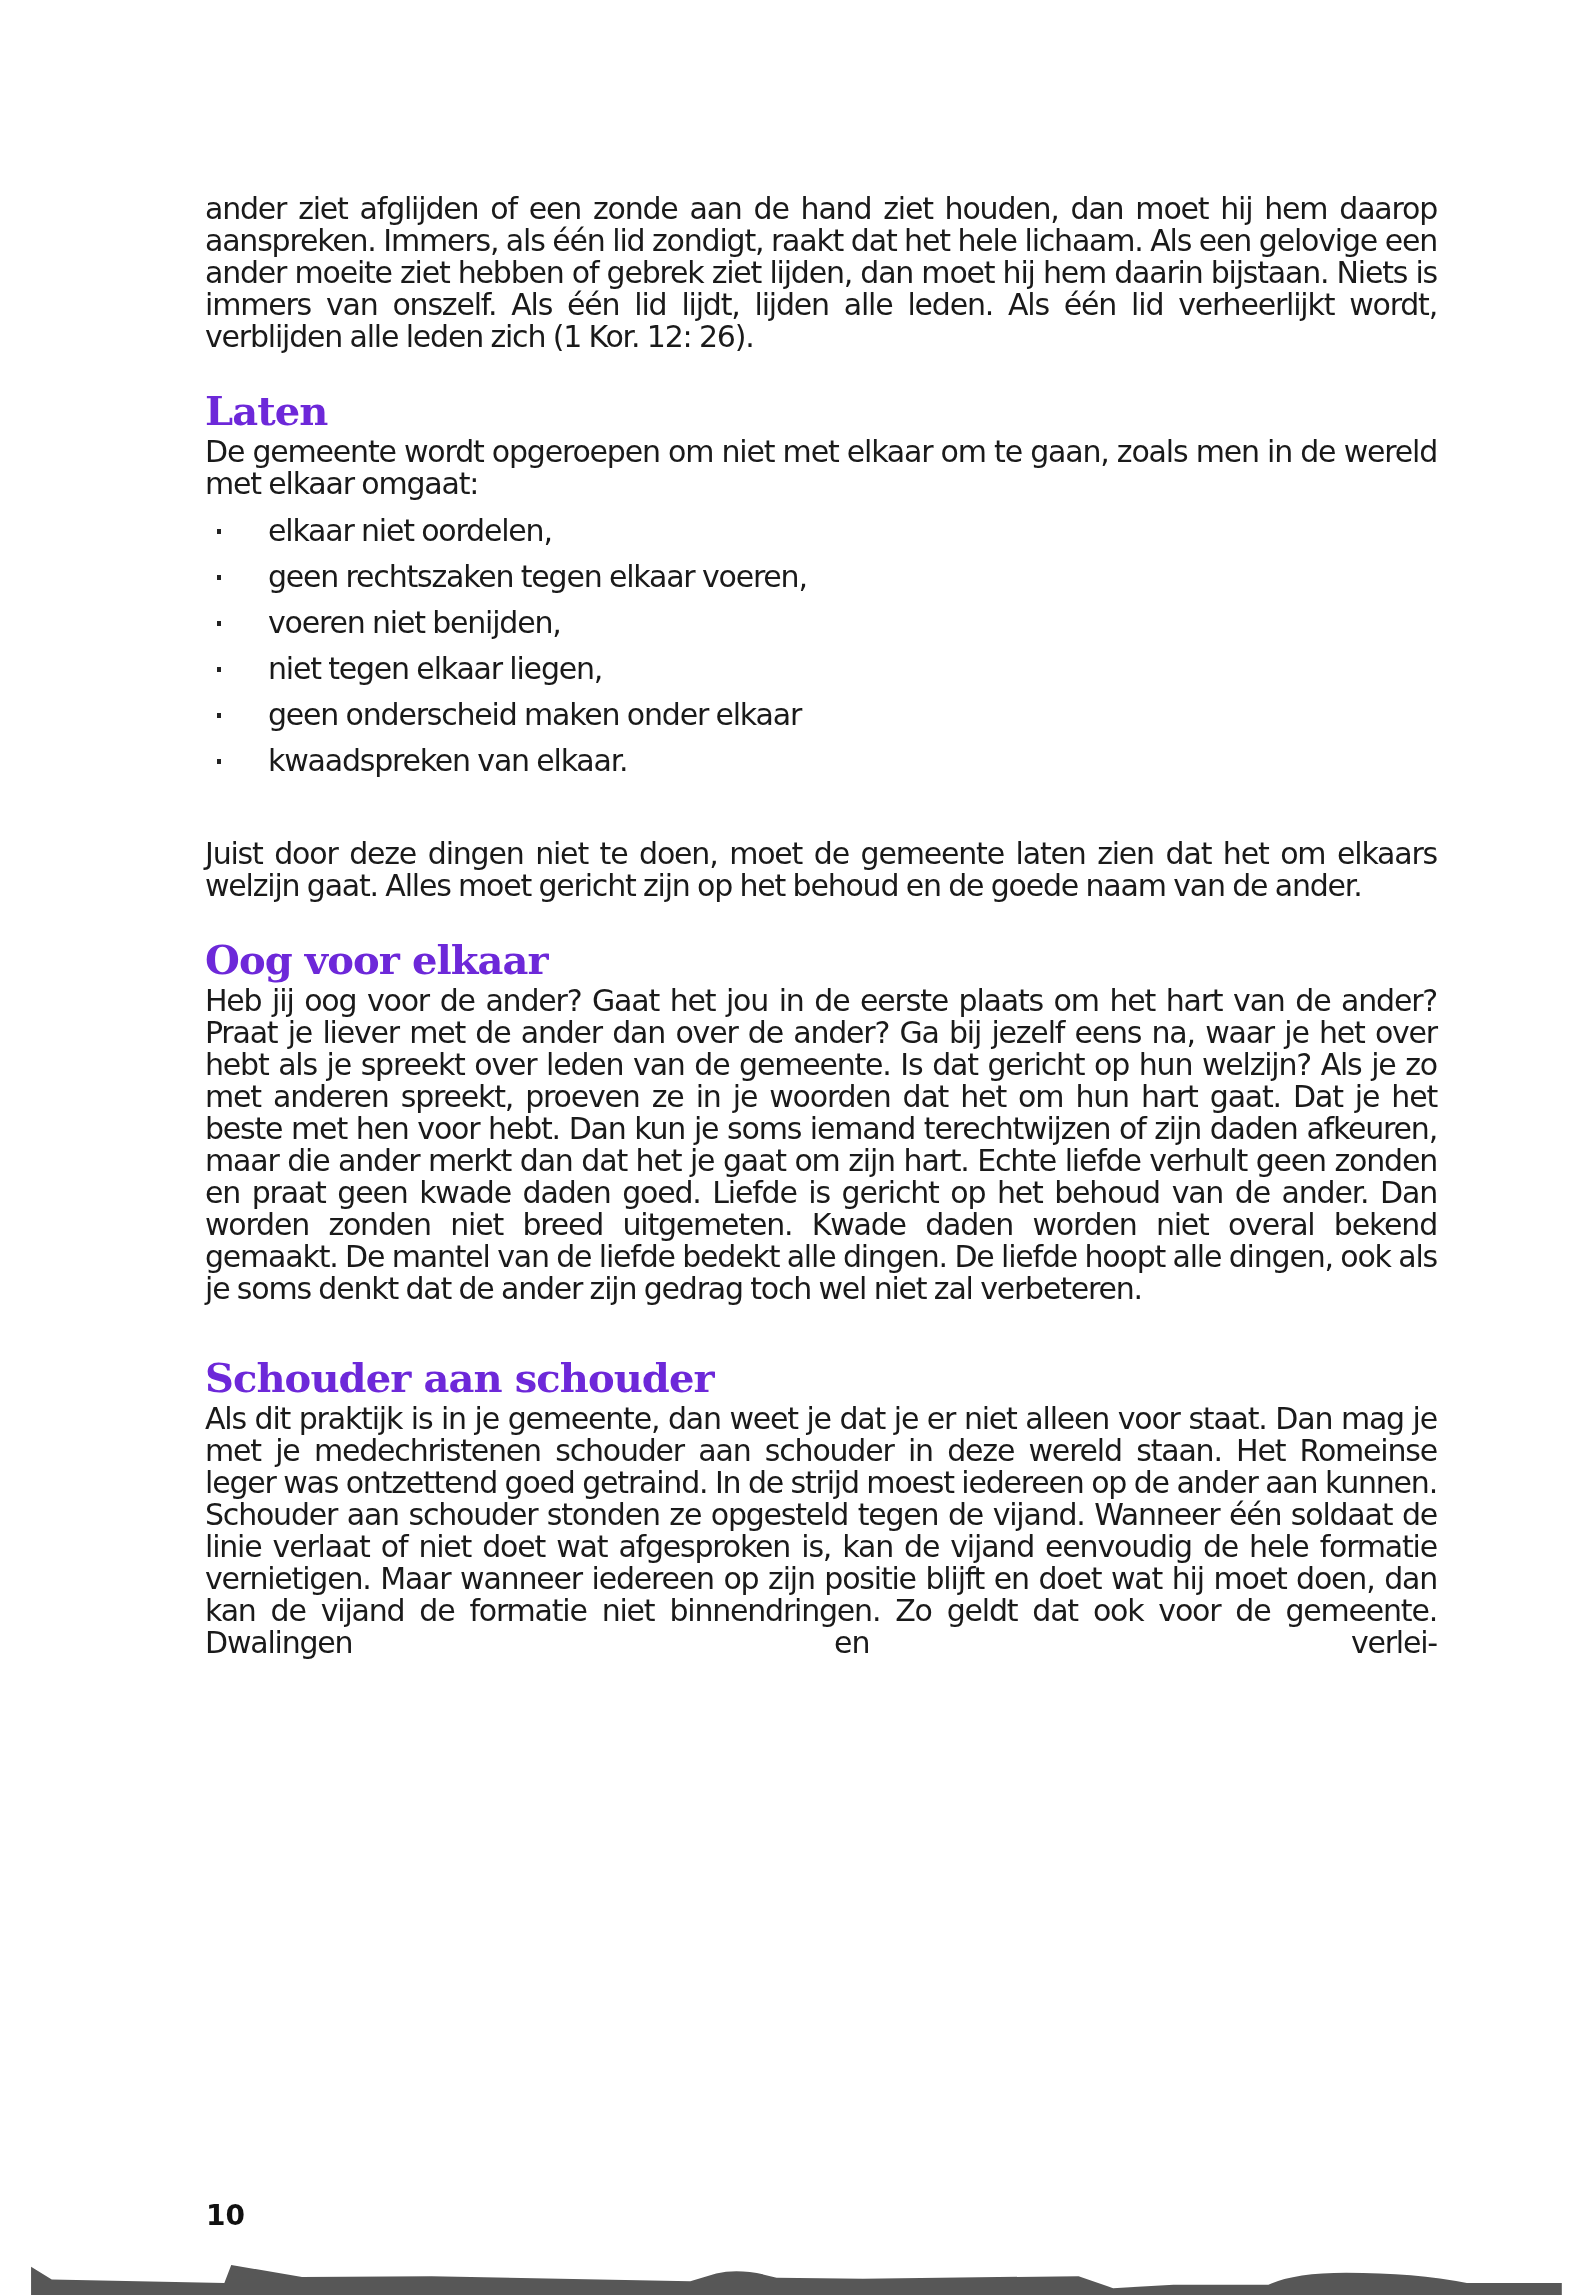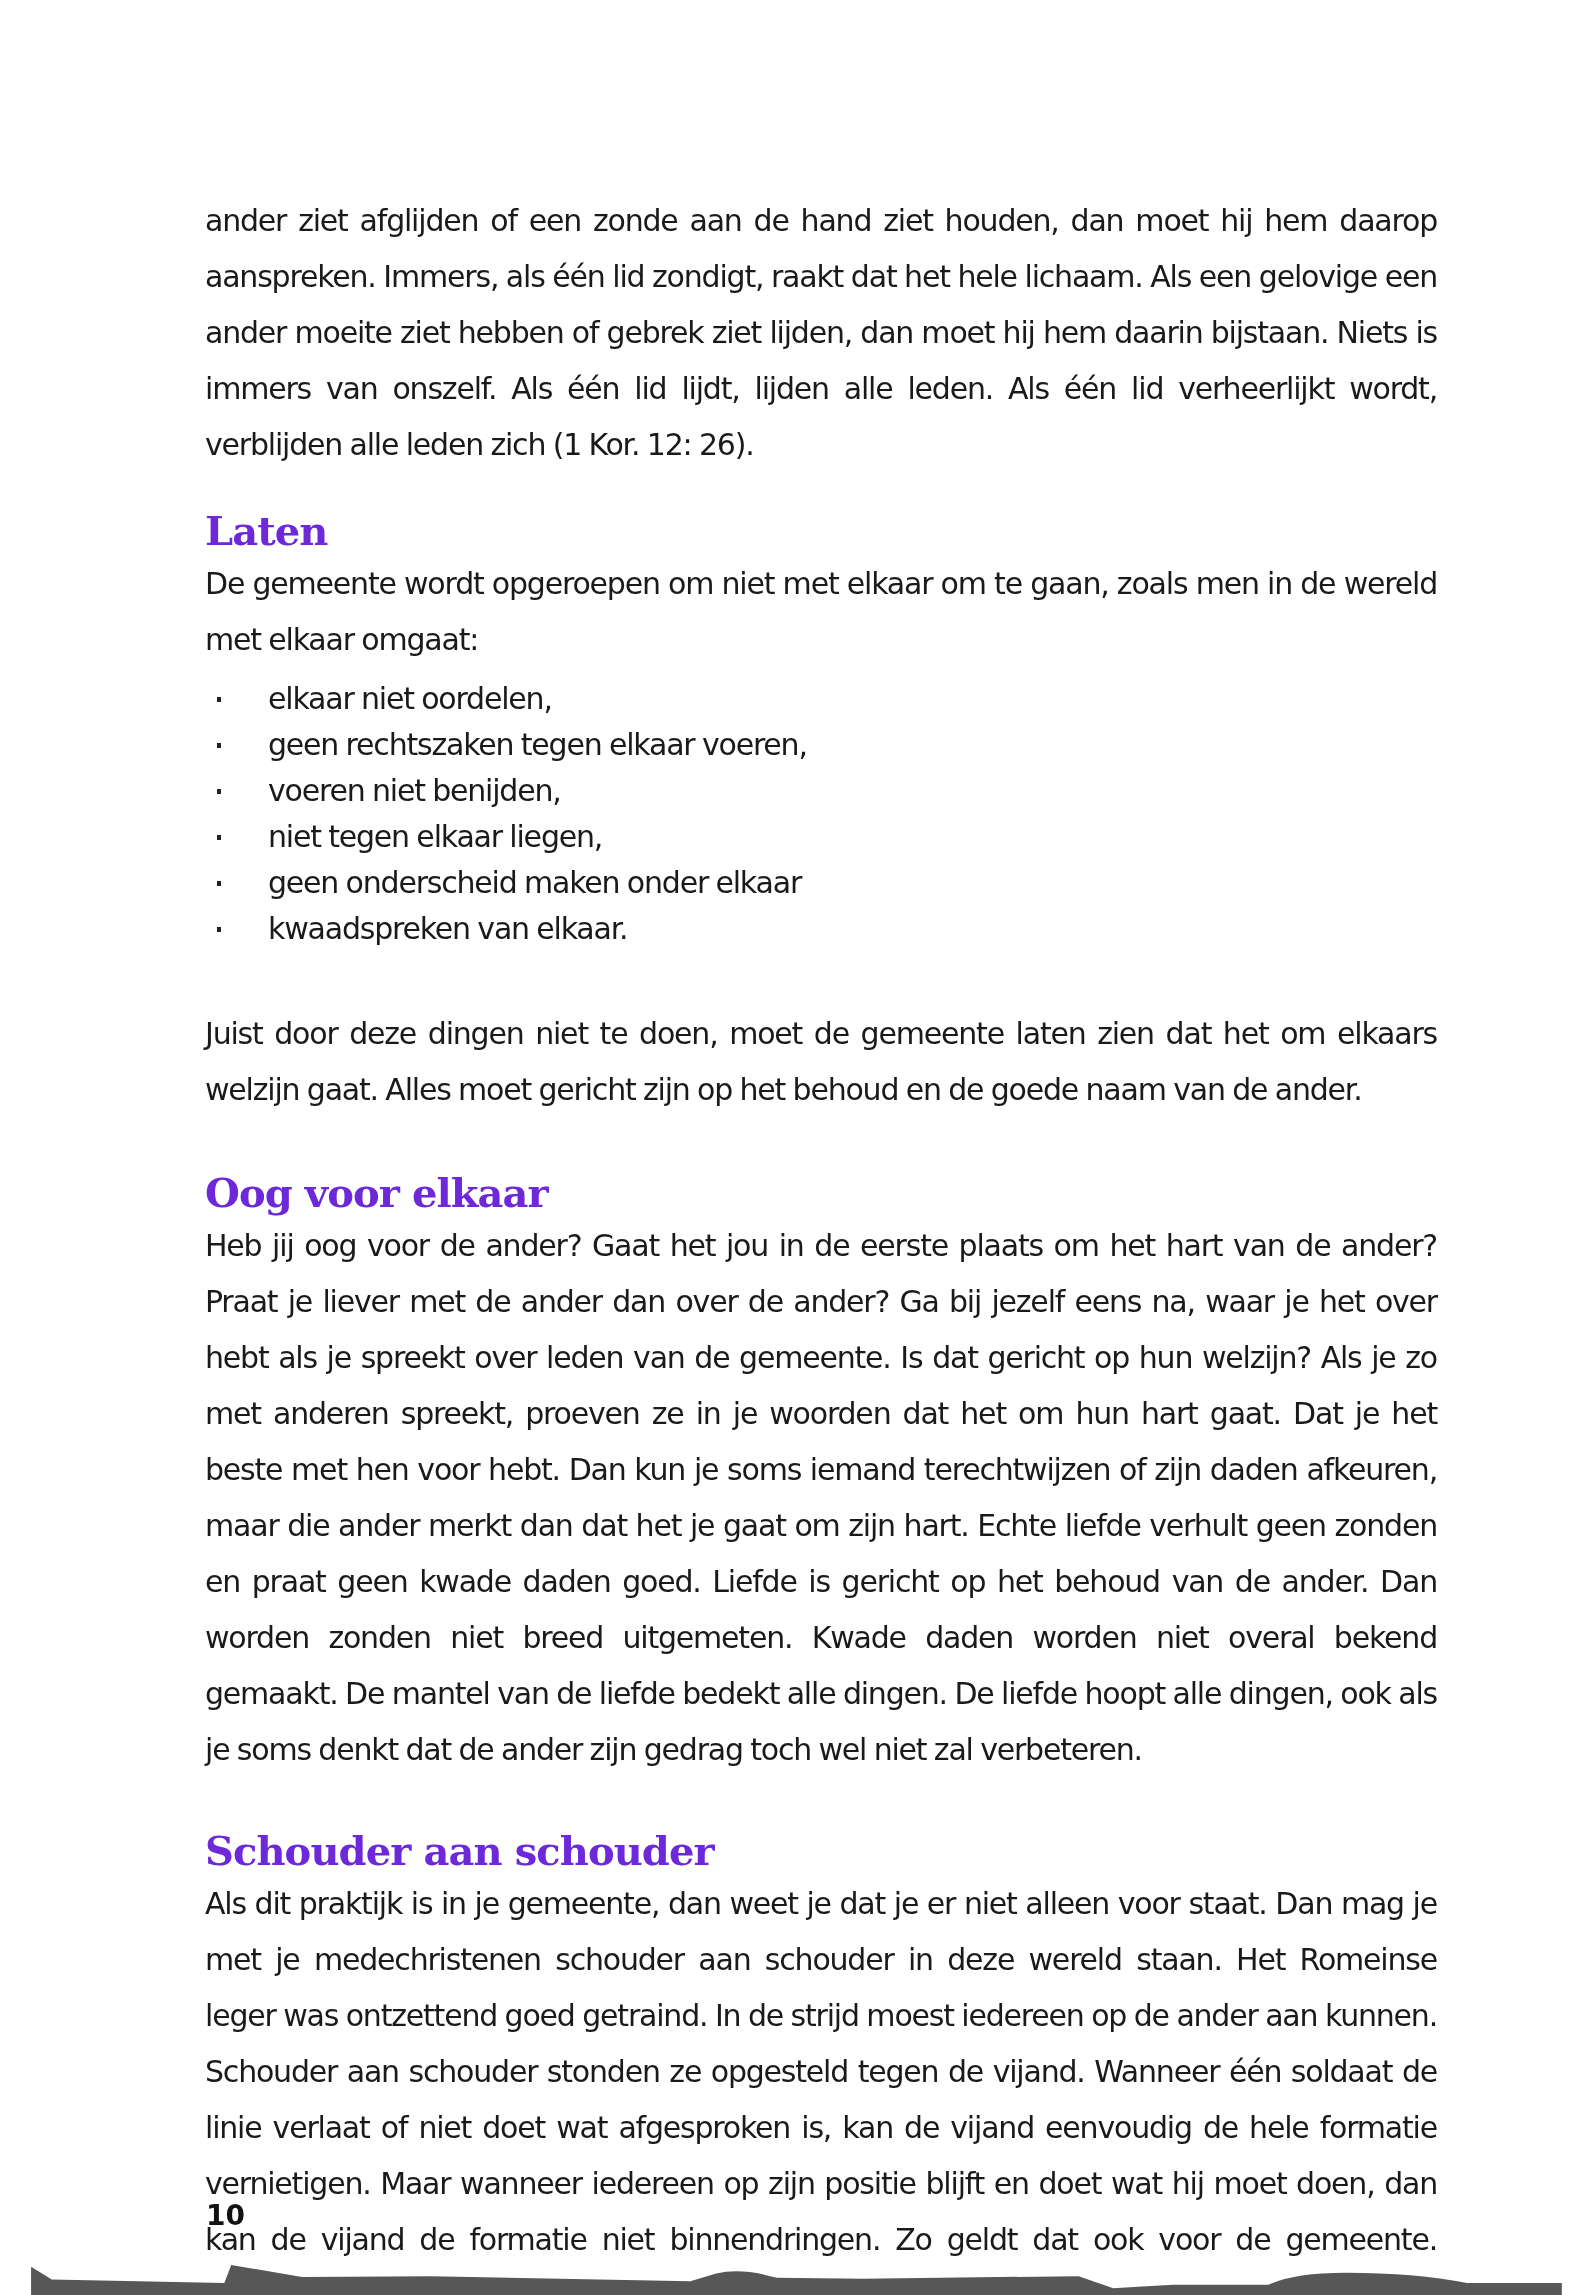--- a/index.html
+++ b/index.html
@@ -16,21 +16,21 @@
     }
     .page {
       position: absolute;
       left: 205px;
       top: 193px;
       width: 1232px;
     }
     .body-text {
       font-family: "DejaVu Sans", sans-serif;
       font-size: 30px;
-      line-height: 56px;
+      line-height: 32px;
       letter-spacing: -1.2px;
       word-spacing: -0.9px;
       margin: 0;
       text-align: justify;
       text-align-last: left;
     }
     .heading {
       font-family: "DejaVu Serif", serif;
       font-weight: bold;
       font-size: 40px;
@@ -99,21 +99,21 @@
       <li><span class="bullet-mark"></span><span>geen rechtszaken tegen elkaar voeren,</span></li>
       <li><span class="bullet-mark"></span><span>voeren niet benijden,</span></li>
       <li><span class="bullet-mark"></span><span>niet tegen elkaar liegen,</span></li>
       <li><span class="bullet-mark"></span><span>geen onderscheid maken onder elkaar</span></li>
       <li><span class="bullet-mark"></span><span>kwaadspreken van elkaar.</span></li>
     </ul>
     <div class="gap"></div>
     <p class="body-text">Juist door deze dingen niet te doen, moet de gemeente laten zien dat het om elkaars welzijn gaat. Alles moet gericht zijn op het behoud en de goede naam van de ander.</p>
   </div>
 
-  <div class="section" style="margin-top:50px;">
+  <div class="section" style="margin-top:33px;">
     <h2 class="heading">Oog voor elkaar</h2>
     <p class="body-text">Heb jij oog voor de ander? Gaat het jou in de eerste plaats om het hart van de ander? Praat je liever met de ander dan over de ander? Ga bij jezelf eens na, waar je het over hebt als je spreekt over leden van de gemeente. Is dat gericht op hun welzijn? Als je zo met anderen spreekt, proeven ze in je woorden dat het om hun hart gaat. Dat je het beste met hen voor hebt. Dan kun je soms iemand terechtwijzen of zijn daden afkeuren, maar die ander merkt dan dat het je gaat om zijn hart. Echte liefde verhult geen zonden en praat geen kwade daden goed. Liefde is gericht op het behoud van de ander. Dan worden zonden niet breed uitgemeten. Kwade daden worden niet overal bekend gemaakt. De mantel van de liefde bedekt alle dingen. De liefde hoopt alle dingen, ook als je soms denkt dat de ander zijn gedrag toch wel niet zal verbeteren.</p>
   </div>
 
   <div class="section" style="margin-top:48px;">
     <h2 class="heading">Schouder aan schouder</h2>
     <p class="body-text" style="text-align-last: justify;">Als dit praktijk is in je gemeente, dan weet je dat je er niet alleen voor staat. Dan mag je met je medechristenen schouder aan schouder in deze wereld staan. Het Romeinse leger was ontzettend goed getraind. In de strijd moest iedereen op de ander aan kunnen. Schouder aan schouder stonden ze opgesteld tegen de vijand. Wanneer één soldaat de linie verlaat of niet doet wat afgesproken is, kan de vijand eenvoudig de hele formatie vernietigen. Maar wanneer iedereen op zijn positie blijft en doet wat hij moet doen, dan kan de vijand de formatie niet binnendringen. Zo geldt dat ook voor de gemeente. Dwalingen en verlei-</p>
   </div>
 
 </div>

